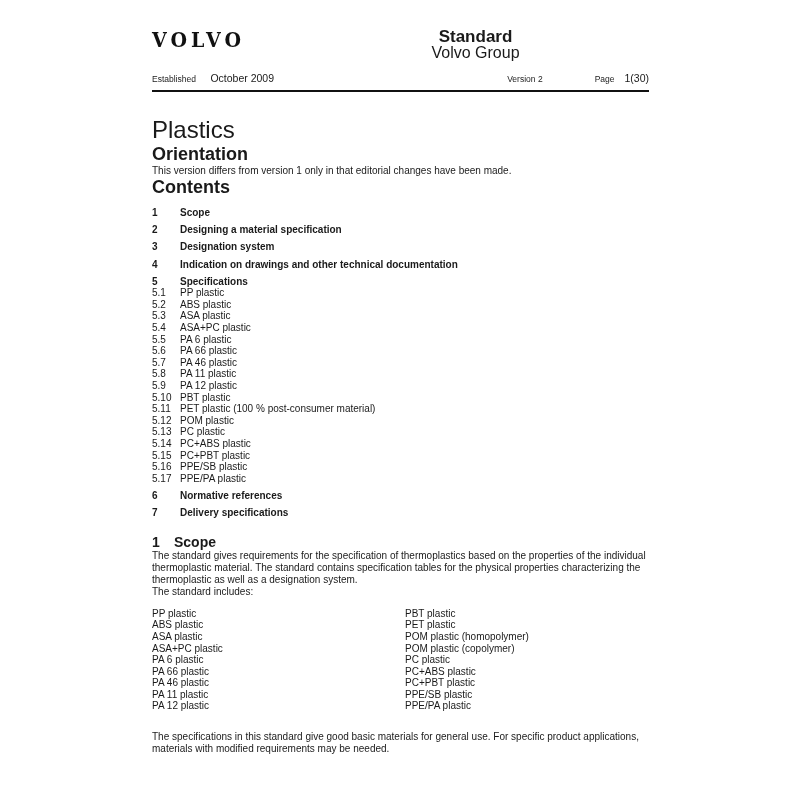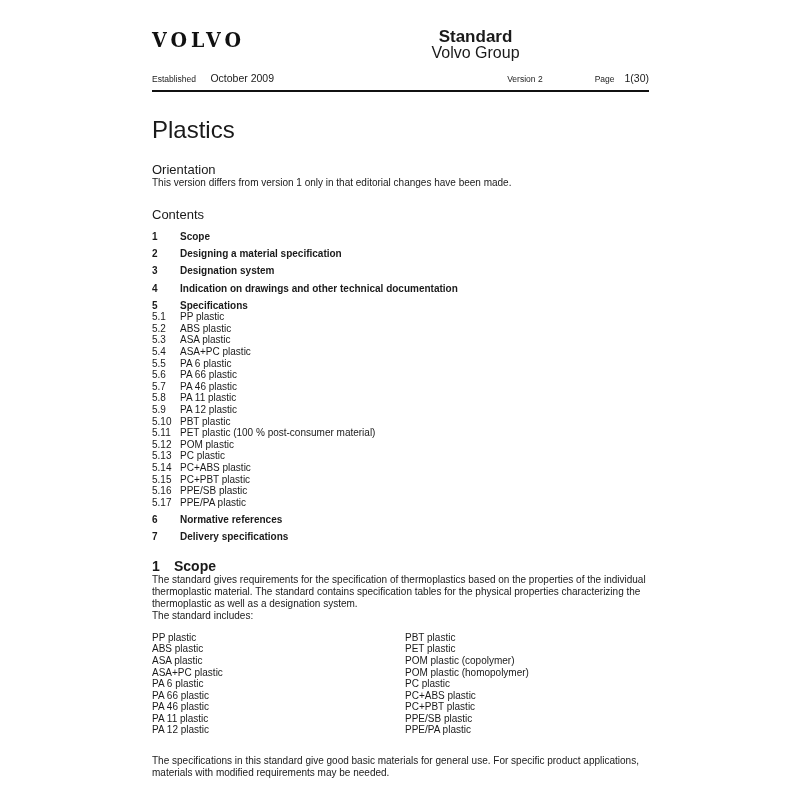--- a/index.html
+++ b/index.html
@@ -85,23 +85,23 @@
     background: #111;
   }
   
   h1, h2, p { margin: 0; }
   h1.title {
     margin-top: 24px;
     font-size: 24px;
     font-weight: normal;
   }
   h2.sec {
-    margin-top: 18px;
-    font-size: 13px;
-    font-weight: normal;
+    margin-top: 0;
+    font-size: 18px;
+    font-weight: bold;
   }
   p.body {
     font-size: 10px;
     line-height: 12.3px;
   }
   
   .contents-list {
     margin-top: 9px;
     font-size: 10px;
   }
@@ -286,22 +286,22 @@
         <div class="inc-item">ASA+PC plastic</div>
         <div class="inc-item">PA 6 plastic</div>
         <div class="inc-item">PA 66 plastic</div>
         <div class="inc-item">PA 46 plastic</div>
         <div class="inc-item">PA 11 plastic</div>
         <div class="inc-item">PA 12 plastic</div>
       </div>
     <div class="inc-col-right" id="inc-right">
         <div class="inc-item">PBT plastic</div>
         <div class="inc-item">PET plastic</div>
+        <div class="inc-item">POM plastic (homopolymer)</div>
         <div class="inc-item">POM plastic (copolymer)</div>
-        <div class="inc-item">POM plastic (homopolymer)</div>
         <div class="inc-item">PC plastic</div>
         <div class="inc-item">PC+ABS plastic</div>
         <div class="inc-item">PC+PBT plastic</div>
         <div class="inc-item">PPE/SB plastic</div>
         <div class="inc-item">PPE/PA plastic</div>
       </div>
   </div>
 
   <p class="body closing">The specifications in this standard give good basic materials for general use. For specific product applications, materials with modified requirements may be needed.</p>
 

